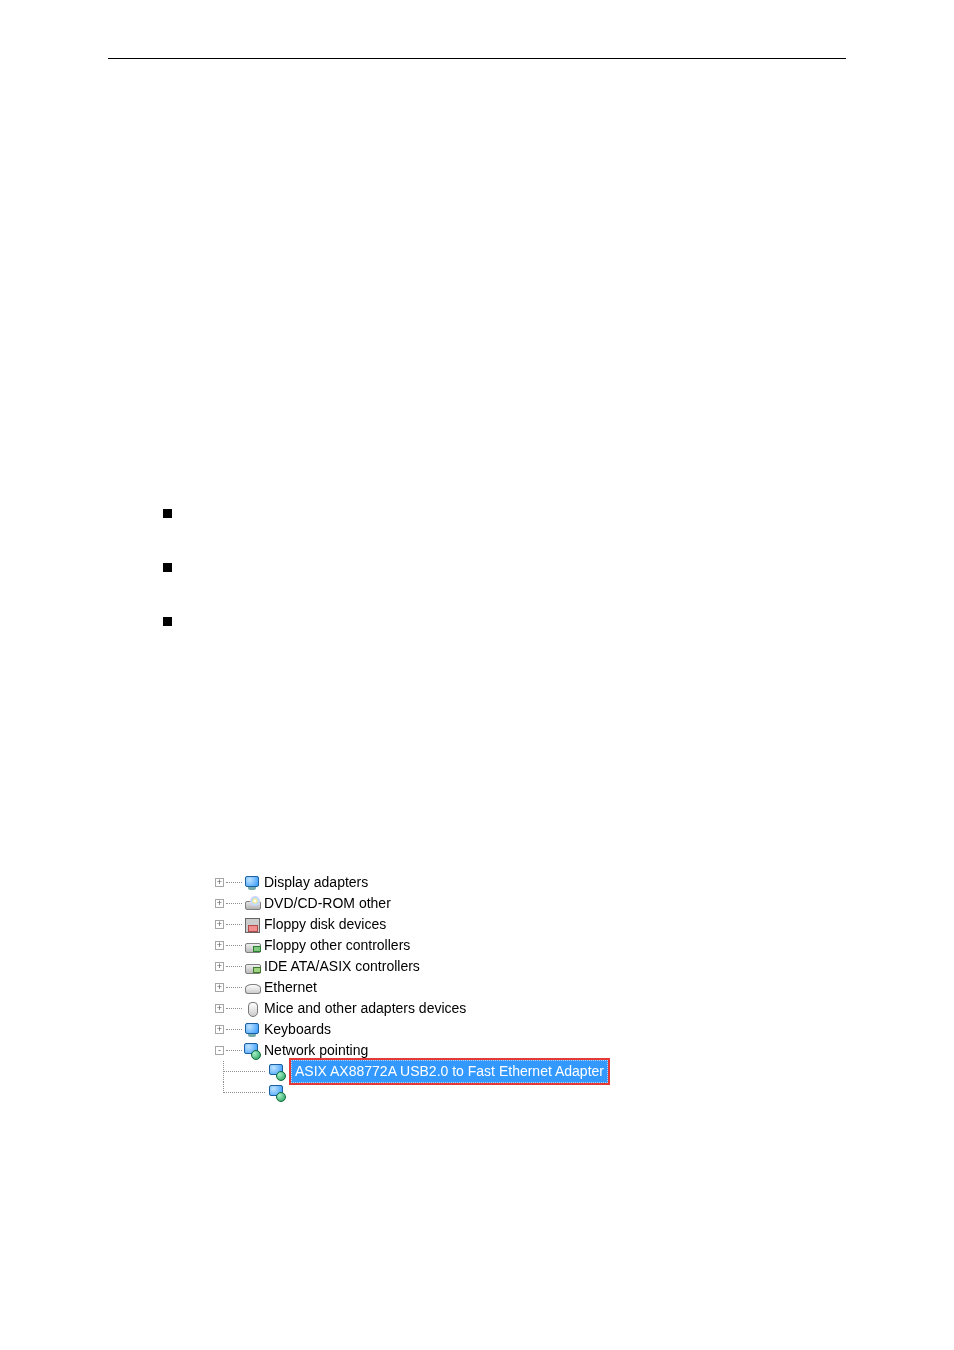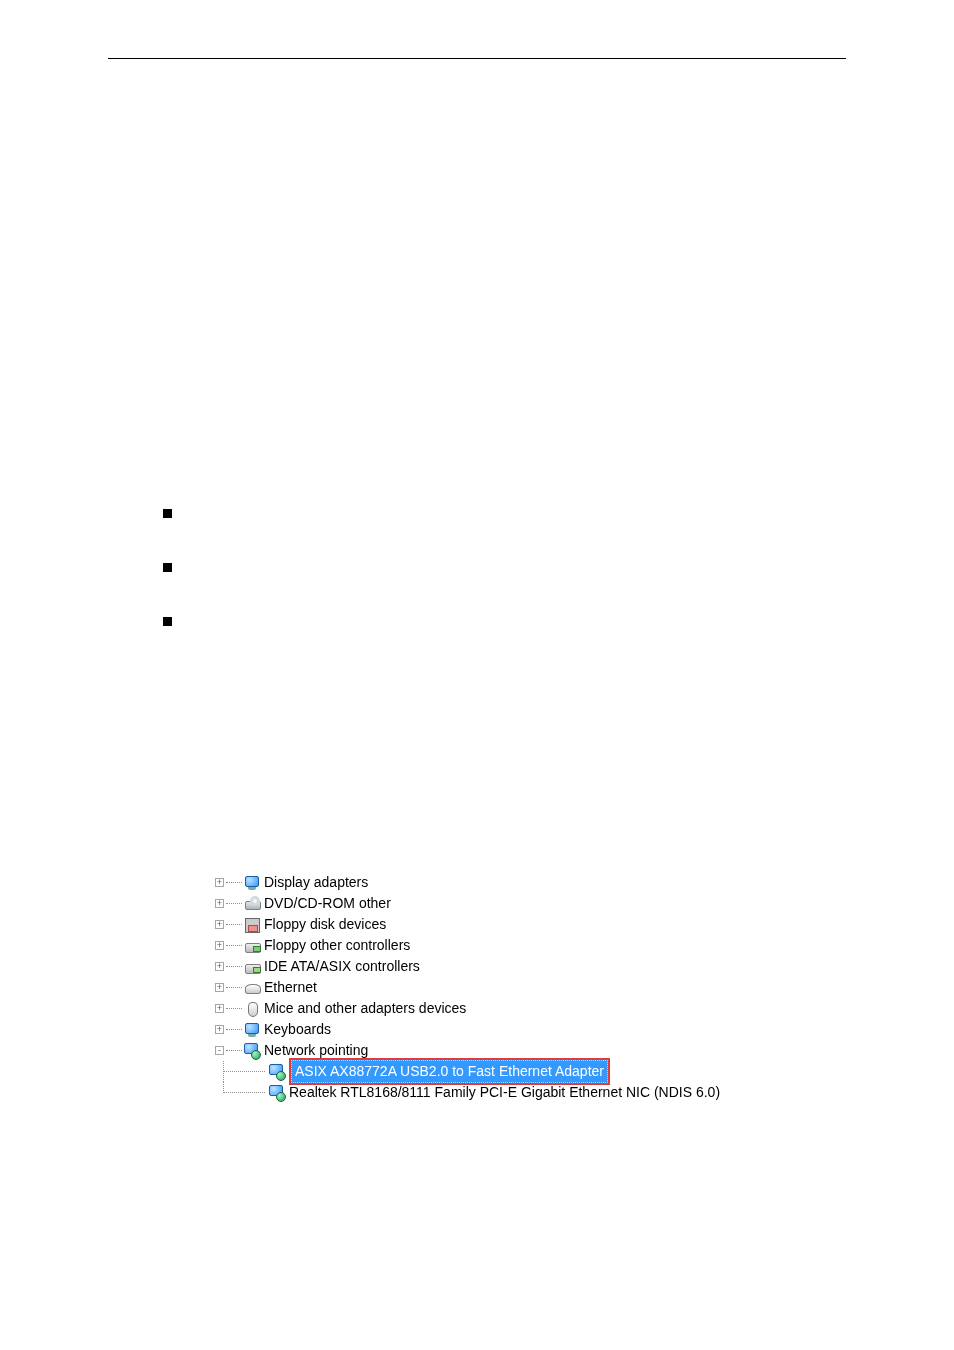--- a/index.html
+++ b/index.html
@@ -343,19 +343,18 @@
         <span class="conn has-next"></span>
         <span class="node-icon ico-network"></span>
         <span class="sel-box">
           <span class="sel-text label">ASIX AX88772A USB2.0 to Fast Ethernet Adapter</span>
         </span>
       </div>
 
       <div class="child-row">
         <span class="conn"></span>
         <span class="node-icon ico-network"></span>
-        <span class="label">Realtek RTL8168/8111 Family PCI-E Gigabit Ethernet NIC (NDIS 6.0)</span>
       </div>
 
     </div>
 
   </div>
 </div>
 
 </body></html>

